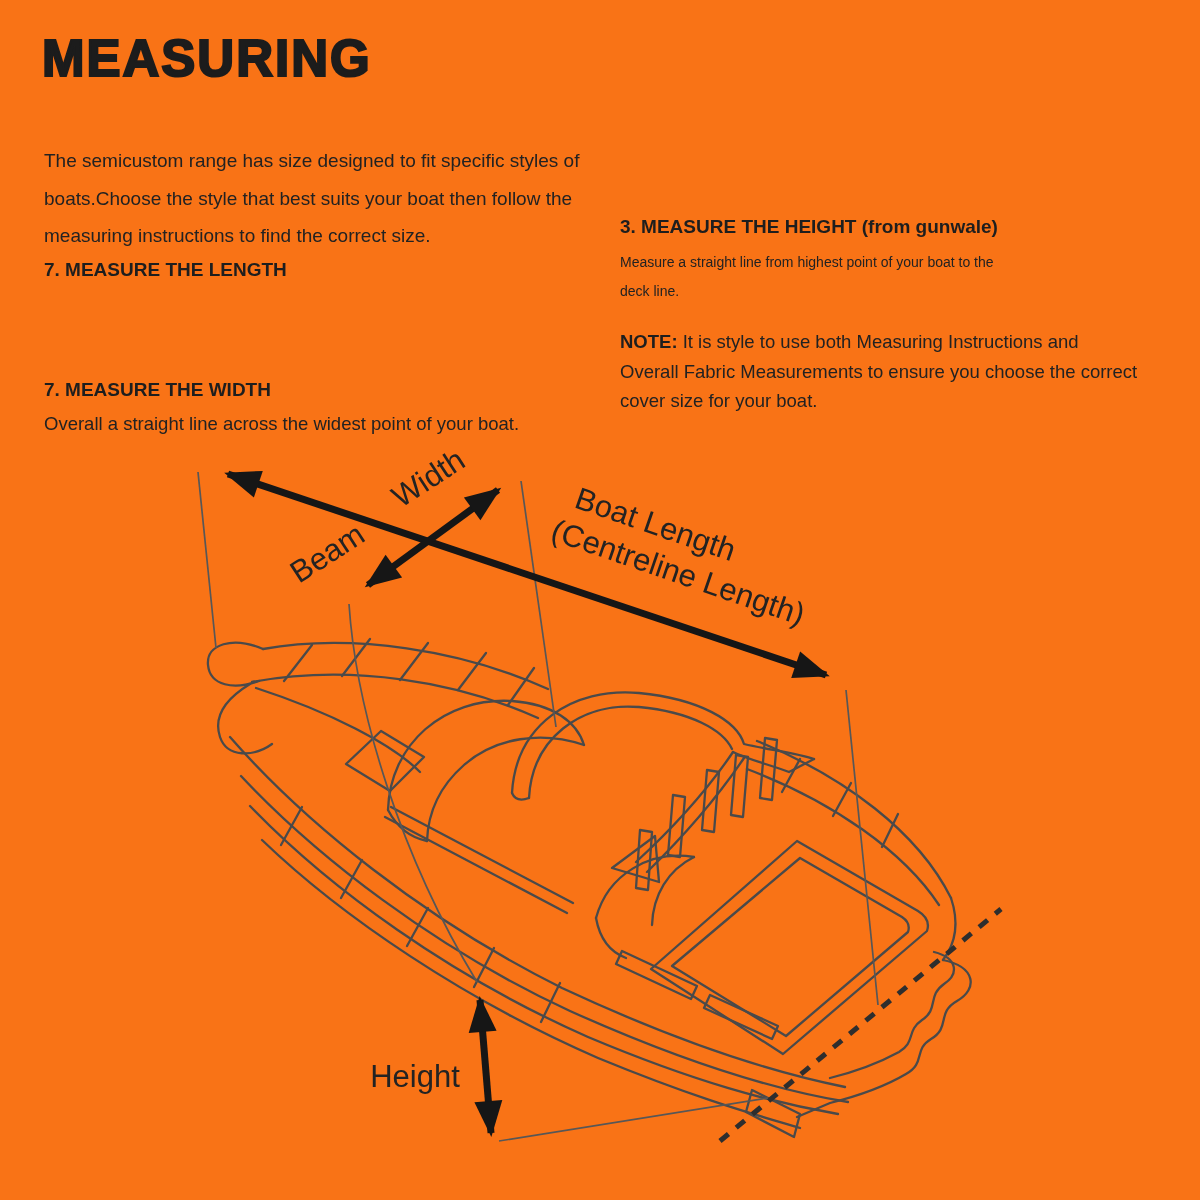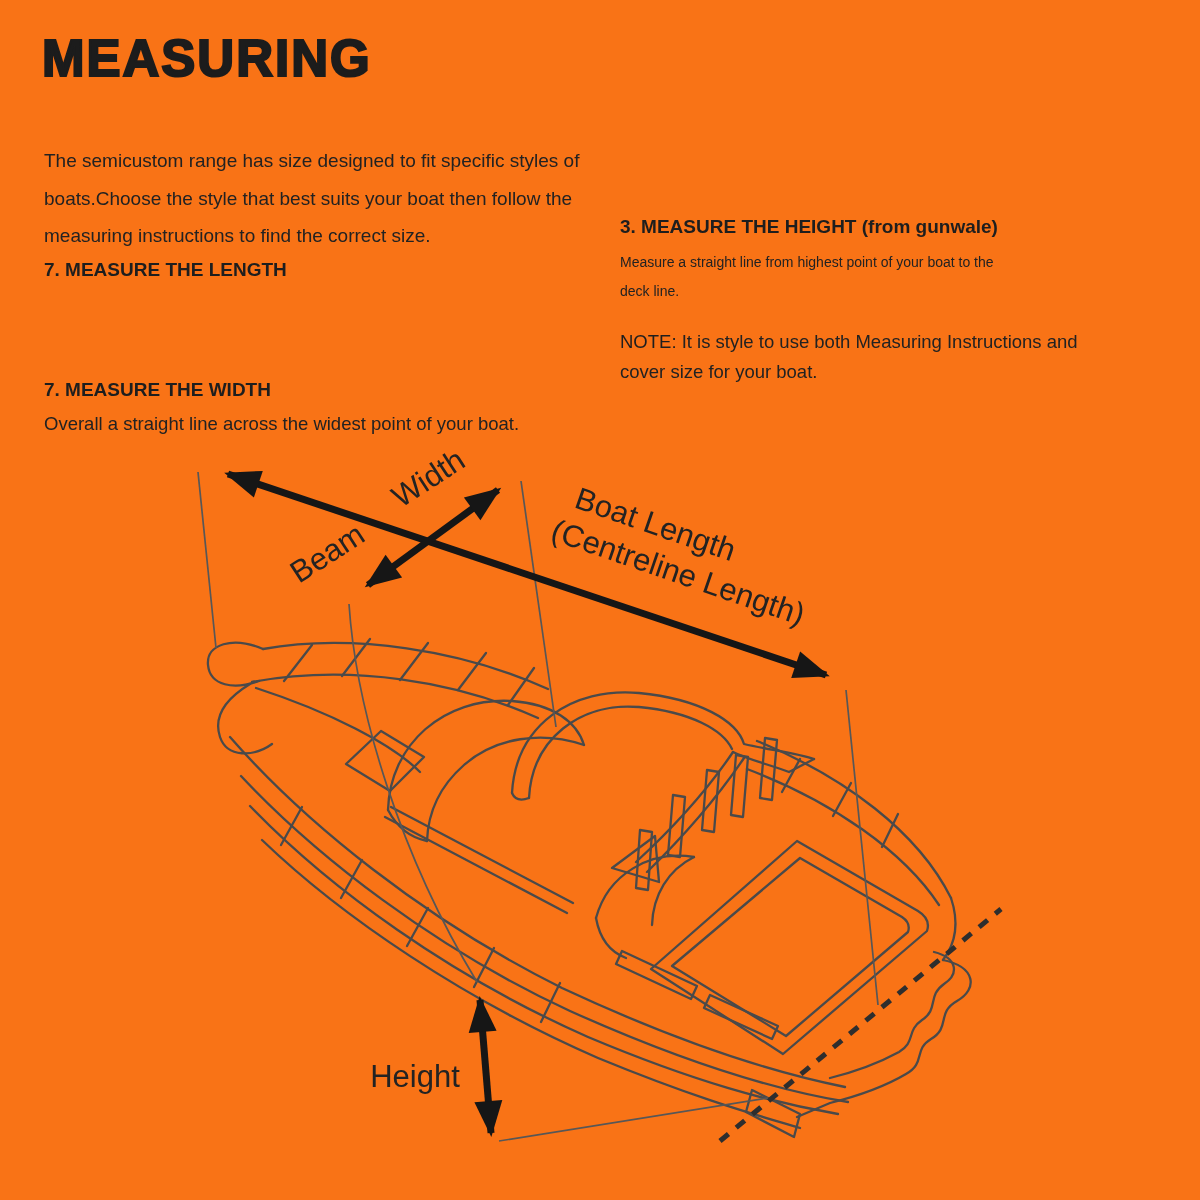--- a/index.html
+++ b/index.html
@@ -7,21 +7,21 @@
         font-family:"Liberation Sans",sans-serif;color:#222;}
   .title{position:absolute;left:42px;top:34px;font-size:51px;line-height:50px;font-weight:bold;
          letter-spacing:2px;color:#1c1c1c;-webkit-text-stroke:2.2px #1c1c1c;}
   .intro{position:absolute;left:44px;top:142px;font-size:19px;line-height:37.5px;white-space:nowrap;color:#222;}
   .sec-head{position:absolute;left:44px;font-size:19px;font-weight:bold;white-space:nowrap;color:#1e1e1e;}
   .sec-body{position:absolute;left:44px;font-size:18.5px;line-height:32px;white-space:nowrap;
             width:540px;overflow:hidden;color:#222;}
   .rcol-head{position:absolute;left:620px;top:216px;font-size:19px;font-weight:bold;white-space:nowrap;color:#1e1e1e;}
   .rcol-body{position:absolute;left:620px;top:248px;font-size:14px;line-height:29px;white-space:nowrap;color:#222;}
   .note{position:absolute;left:620px;top:327px;font-size:18.5px;line-height:29.5px;white-space:nowrap;color:#222;}
-  .note b{font-weight:normal;color:#1e1e1e;}
+  .note b{font-weight:bold;color:#1e1e1e;}
   svg.diagram{position:absolute;left:0;top:0;width:1200px;height:1200px;}
   .boat{stroke:#4a4a4a;stroke-width:2.3;fill:none;stroke-linecap:round;stroke-linejoin:round;}
   .guide{stroke:#575757;stroke-width:1.7;fill:none;}
   .arrow{stroke:#161616;stroke-width:7;fill:none;}
   .dash{stroke:#2e2e2e;stroke-width:5;fill:none;stroke-dasharray:11 10;}
   .dlabel{font-family:"Liberation Sans",sans-serif;font-size:31px;fill:#232323;}
 </style>
 </head>
 <body>
 
@@ -45,20 +45,21 @@
   </div>
 
   <div class="rcol-head">3. MEASURE THE HEIGHT (from gunwale)</div>
   <div class="rcol-body">
     <div>Measure a straight line from highest point of your boat to the</div>
     <div>deck line.</div>
   </div>
 
   <div class="note">
     <div><b>NOTE:</b> <span>It is style to use both Measuring Instructions and</span></div>
+    <div>Overall Fabric Measurements to ensure you choose the correct</div>
     <div>cover size for your boat.</div>
   </div>
 
   <svg class="diagram" viewBox="0 0 1200 1200">
     <defs>
       <marker id="ah" markerWidth="44" markerHeight="34" refX="33" refY="15" orient="auto-start-reverse" markerUnits="userSpaceOnUse">
         <path d="M1,1 L37,15 L1,29 Z" fill="#161616"></path>
       </marker>
     </defs>
 

